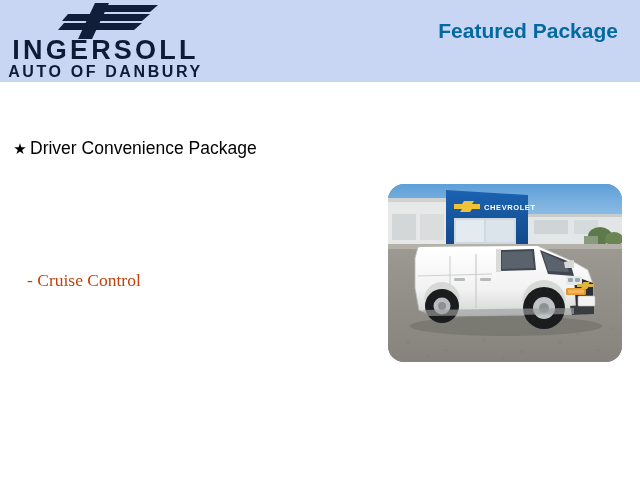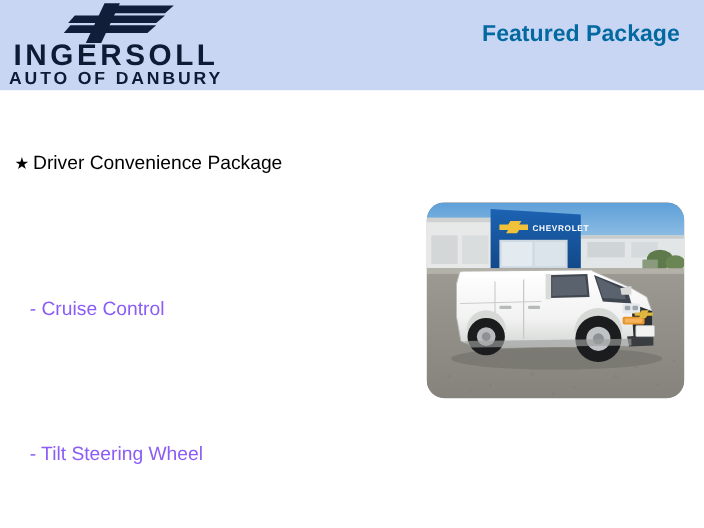--- a/index.html
+++ b/index.html
@@ -101,23 +101,23 @@
   }
   .feature-main .bullet-star {
     display: inline-block;
     width: 20px;
     font-size: 15px;
     color: #000000;
   }
   .feature-sub {
     position: absolute;
     left: 27px;
-    font-family: Liberation Sans, sans-serif;
+    font-family: Liberation Serif, serif;
     font-size: 17.5px;
-    color: #8b5cf6;
+    color: #c2410c;
     white-space: nowrap;
   }
 
   #feature-row-0 { top: 56px; text-align: center; }
   #feature-row-1 { top: 188px; }
   #feature-row-2 { top: 320px; }
 
   
   #vehicle-photo {
     position: absolute;
@@ -168,23 +168,20 @@
 <div id="content">
 
   <div class="feature-main" id="feature-row-0">
     <span class="bullet-star">★</span><span>Driver Convenience Package</span>
   </div>
 
   <div class="feature-sub" id="feature-row-1">
     <span>- Cruise Control</span>
   </div>
 
-  <div class="feature-sub" id="feature-row-2">
-    <span>- Tilt Steering Wheel</span>
-  </div>
 
   <div id="vehicle-photo">
     <svg width="234" height="178" viewBox="0 0 234 178" xmlns="http://www.w3.org/2000/svg">
       <defs>
         <linearGradient id="skyGrad" x1="0" y1="0" x2="0" y2="1">
           <stop offset="0%" stop-color="#5d9fd8"></stop>
           <stop offset="100%" stop-color="#bcd9ef"></stop>
         </linearGradient>
         <linearGradient id="groundGrad" x1="0" y1="0" x2="0" y2="1">
           <stop offset="0%" stop-color="#9c9a92"></stop>

